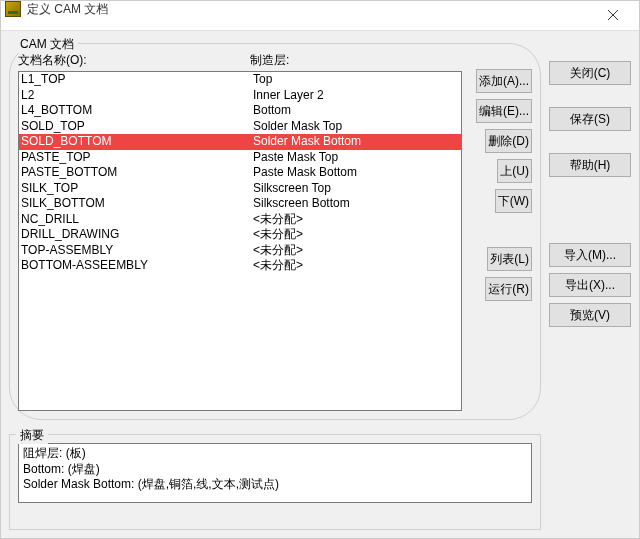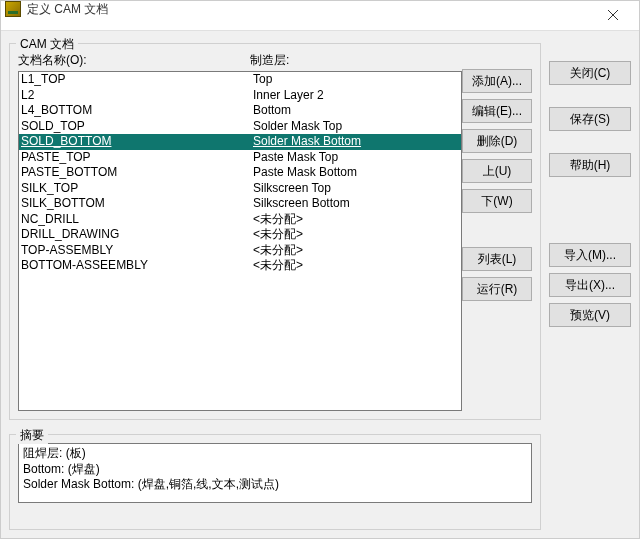--- a/index.html
+++ b/index.html
@@ -67,21 +67,21 @@
     margin-top:6px;
   }
   .groupbox-title{
     position:absolute; top:-8px; left:6px;
     background:#f0f0f0;
     padding:0 4px;
     font-size:12px;
   }
   .cam-group{
     flex:1;
-    display:flex; flex-direction:column;
+    display:flex; flex-direction:column;border-radius:32px;
   }
   .cam-inner{
     flex:1;
     display:flex;
     gap:0;
   }
   .list-area{
     flex:1;
     display:flex; flex-direction:column;
   }
@@ -99,31 +99,31 @@
     font-family: Tahoma, "SimSun", sans-serif;
     font-size:12px;
     line-height:15.5px;
   }
   .row{
     display:flex;
     white-space:nowrap;
     padding-left:2px;
   }
   .row.selected{
-    background:#0f766e;
+    background:#ef4444;
     color:#ffffff;
-    text-decoration:underline;
   }
   .row .c1{ width:232px; }
   .row .c2{ flex:1; }
   .btn-col{
     width:70px;
     display:flex; flex-direction:column;
     gap:6px;
     padding-top:17px;
+    align-items:flex-end;
   }
   .btn{
     height:24px;
     background:#e1e1e1;
     border:1px solid #adadad;
     font-size:12px;
     cursor:pointer;
     display:flex; align-items:center; justify-content:center;
     padding:0 2px;
     user-select:none;

